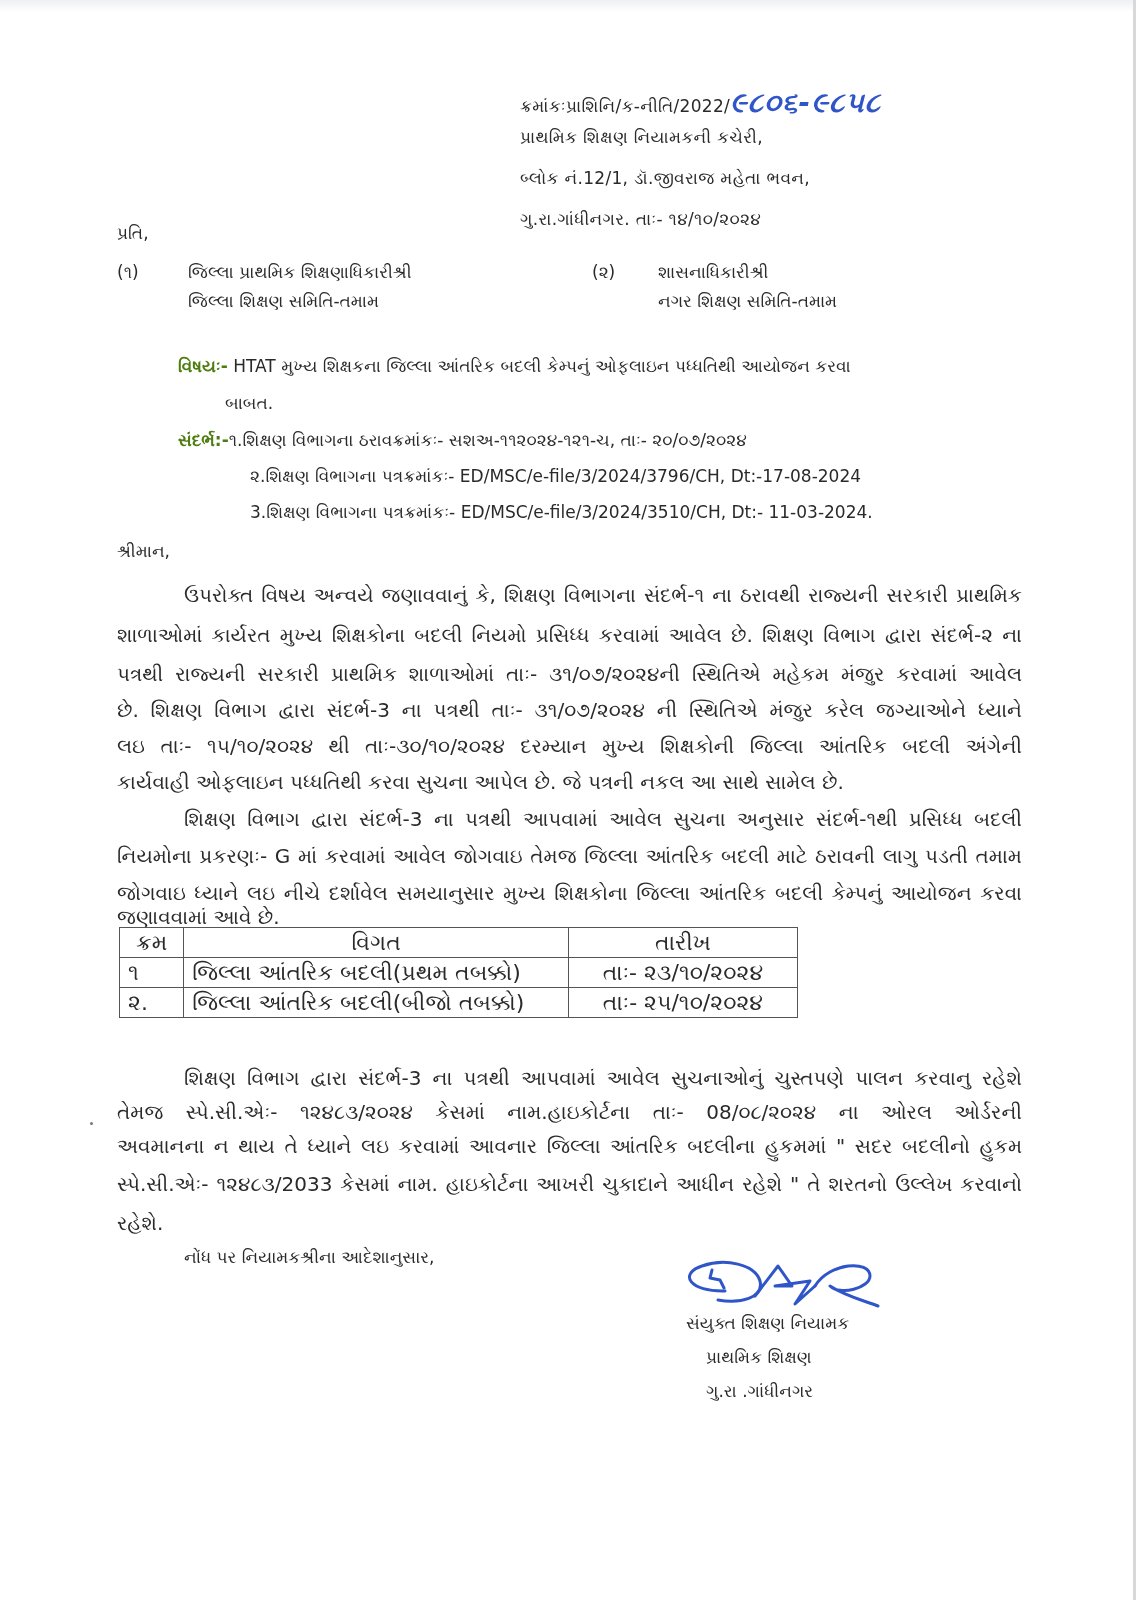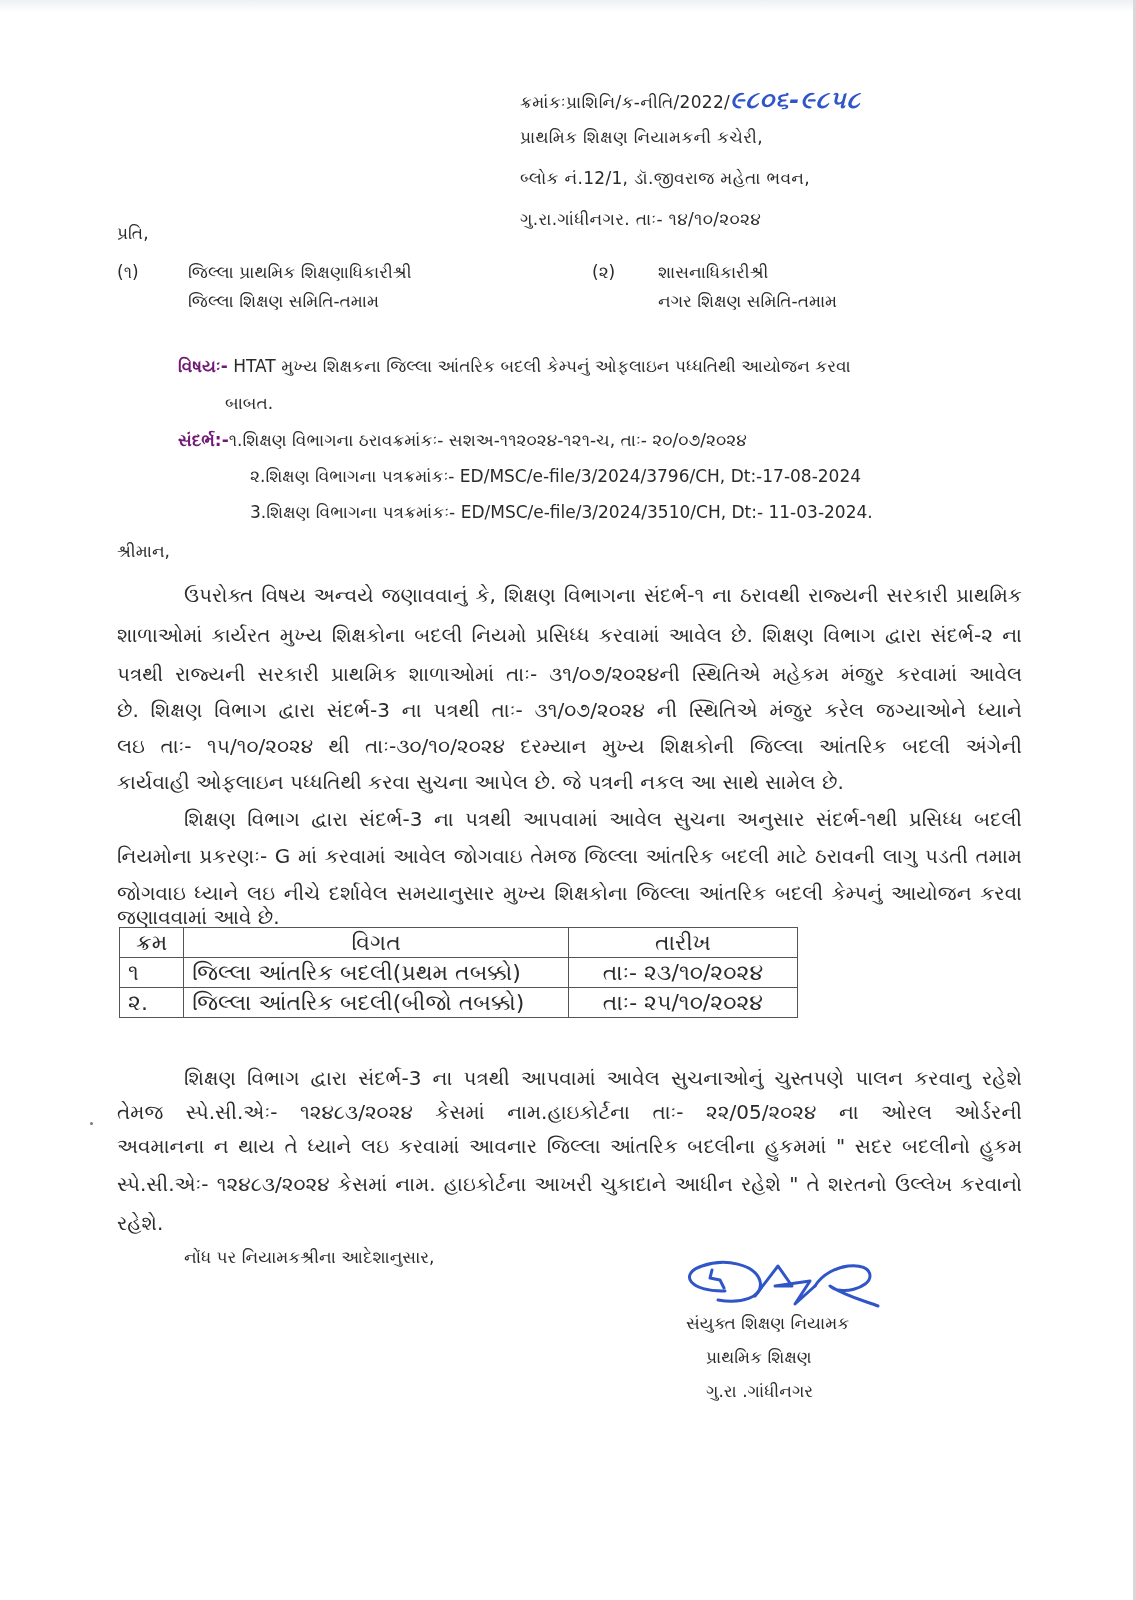--- a/index.html
+++ b/index.html
@@ -4,22 +4,22 @@
   <style>
     html, body { margin: 0; padding: 0; background: #ffffff; }
     body {
       width: 1136px; height: 1600px; position: relative; overflow: hidden;
       font-family: "DejaVu Sans", "Liberation Sans", sans-serif;
       color: #2a2a2a;
     }
     .abs { position: absolute; white-space: nowrap; }
     .t { font-size: 17px; line-height: 22px; }
     .hdr { font-size: 17px; letter-spacing: 0.3px; }
-    .bold { font-weight: bold; color: #701a75; }
-    .hand { color: #2f55c8; font-size: 24px; font-style: italic; font-weight: bold; letter-spacing: 1px; }
+    .bold { font-weight: bold; color: #4d7c0f; }
+    .hand { color: #2f55c8; font-size: 28px; font-style: italic; font-weight: bold; letter-spacing: 1px; }
     .para { font-size: 20px; line-height: 22px; }
     .justify-line { position: absolute; left: 117px; width: 905px; text-align: justify; text-align-last: justify; white-space: nowrap; }
     .justify-line.last { text-align-last: left; }
     table.sched {
       position: absolute; left: 119px; top: 927px; width: 679px;
       border-collapse: collapse; font-size: 22px;
     }
     table.sched td, table.sched th {
       border: 1.5px solid #555; height: 22px; padding: 2px 8px; font-weight: normal;
     }
@@ -105,23 +105,23 @@
     <tr>
       <td>૨.</td>
       <td>જિલ્લા આંતરિક બદલી(બીજો તબક્કો)</td>
       <td class="c">તાઃ- ૨૫/૧૦/૨૦૨૪</td>
     </tr>
   </tbody>
 </table>
 
 <div>
   <div class="justify-line para" style="top:1067px; left:184px; width:838px;">શિક્ષણ વિભાગ દ્વારા સંદર્ભ-3 ના પત્રથી આપવામાં આવેલ સુચનાઓનું ચુસ્તપણે પાલન કરવાનુ રહેશે</div>
-  <div class="justify-line para" style="top:1101px;">તેમજ સ્પે.સી.એઃ- ૧૨૪૮૩/૨૦૨૪ કેસમાં નામ.હાઇકોર્ટના તાઃ- ૨૨/05/૨૦૨૪  ના ઓરલ ઓર્ડરની</div>
+  <div class="justify-line para" style="top:1101px;">તેમજ સ્પે.સી.એઃ- ૧૨૪૮૩/૨૦૨૪ કેસમાં નામ.હાઇકોર્ટના તાઃ- 08/૦૮/૨૦૨૪  ના ઓરલ ઓર્ડરની</div>
   <div class="justify-line para" style="top:1135px;">અવમાનના ન થાય તે ધ્યાને લઇ કરવામાં આવનાર જિલ્લા આંતરિક બદલીના હુકમમાં " સદર બદલીનો હુકમ</div>
-  <div class="justify-line para" style="top:1173px;">સ્પે.સી.એઃ- ૧૨૪૮૩/૨૦૨૪ કેસમાં નામ. હાઇકોર્ટના આખરી ચુકાદાને આધીન રહેશે " તે શરતનો ઉલ્લેખ કરવાનો</div>
+  <div class="justify-line para" style="top:1173px;">સ્પે.સી.એઃ- ૧૨૪૮૩/2033 કેસમાં નામ. હાઇકોર્ટના આખરી ચુકાદાને આધીન રહેશે " તે શરતનો ઉલ્લેખ કરવાનો</div>
   <div class="justify-line para last" style="top:1212px;">રહેશે.</div>
 </div>
 
 <div class="abs t" style="left:184px; top:1246px;">નોંધ પર નિયામકશ્રીના આદેશાનુસાર,</div>
 
 <svg class="sig-svg" width="200" height="62" viewBox="0 0 200 62">
   <g fill="none" stroke="#2f55c8" stroke-width="3" stroke-linecap="round" stroke-linejoin="round">
     <path d="M 45 35 C 10 36 -2 18 22 10 C 45 2 75 8 80 25 C 84 42 60 48 38 44"></path>
     <path d="M 32 14 L 30 22 L 40 24 L 44 32"></path>
     <path d="M 75 40 L 98 10 L 112 30 L 95 30 L 130 25 L 115 48 L 135 30"></path>

